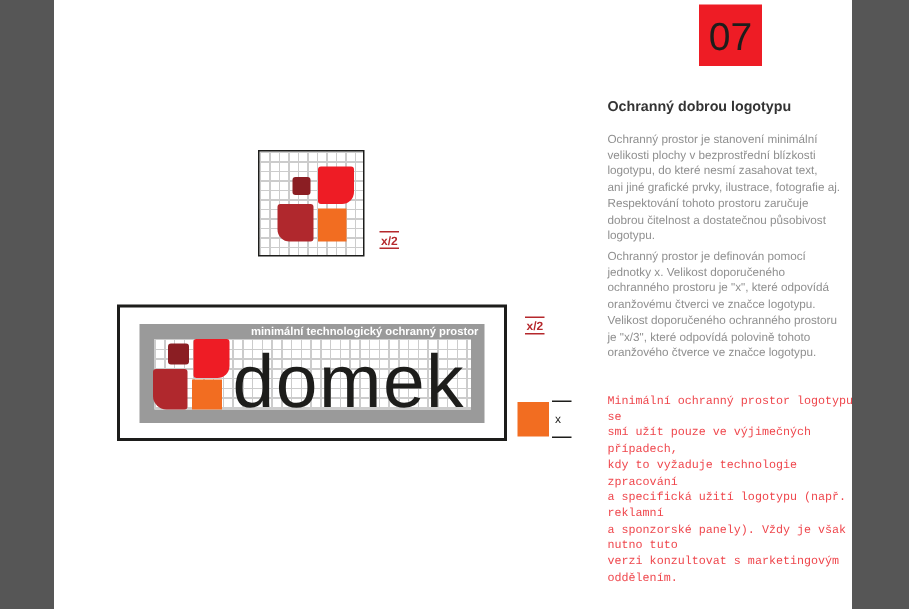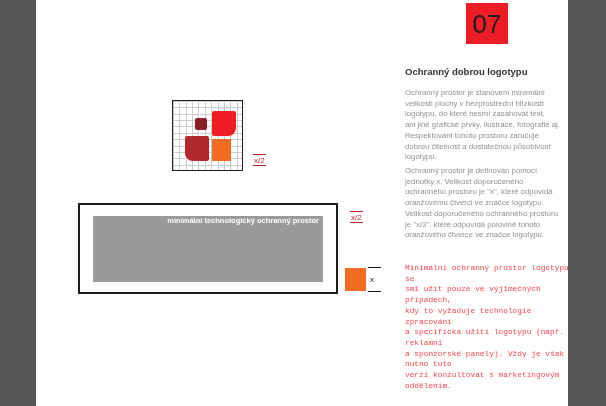--- a/index.html
+++ b/index.html
@@ -23,21 +23,21 @@
   .sq.maroon  { background:var(--brand-maroon,#8b1e23); }
   .sq.bright  { background:var(--brand-red,#ee1c25); }
   .sq.darkred { background:var(--brand-darkred,#b0282d); }
   .sq.orange  { background:var(--brand-orange,#f26d21); }
   .grid-top .m { left:22px; top:17px; width:12px; height:12px; border-radius:2px; }
   .grid-top .b { left:39px; top:10px; width:24px; height:25px; border-radius:2px 2px 8px 2px; }
   .grid-top .d { left:12px; top:35px; width:24px; height:25px; border-radius:2px 2px 2px 8px; }
   .grid-top .o { left:39px; top:38px; width:19px; height:22px; }
 
   
-  .x2 { position:absolute; color:var(--measure-red,#b5282c); font-size:8px; font-weight:normal;
+  .x2 { position:absolute; color:var(--measure-red,#b5282c); font-size:8px; font-weight:bold;
         border-top:1px solid var(--measure-red,#b5282c); border-bottom:1px solid var(--measure-red,#b5282c);
         padding:1px 1px 0 1px; line-height:9px; }
   .x2.top-diagram { left:217px; top:154px; }
   .x2.bottom-diagram { left:314px; top:211px; }
 
   
   .outer-rect { position:absolute; left:42px; top:203px; width:260px; height:91px;
                 border:2px solid var(--ink,#1d1d1b); background:#fff; }
   .outer-label { position:absolute; right:2px; top:0; font-size:7.5px; font-weight:bold;
                  color:var(--ink,#1d1d1b); white-space:nowrap; line-height:11px; }
@@ -90,20 +90,27 @@
       <div class="sq maroon m"></div>
       <div class="sq bright b"></div>
       <div class="sq darkred d"></div>
       <div class="sq orange o"></div>
     </div>
     <div class="x2 top-diagram">x/2</div>
 
     <div class="outer-rect">
       <div class="gray-rect">
         <div class="inner-label">minimální technologický ochranný prostor</div>
+        <div class="white-grid">
+          <div class="sq maroon m"></div>
+          <div class="sq bright b"></div>
+          <div class="sq darkred d"></div>
+          <div class="sq orange o"></div>
+          <div class="domek">domek</div>
+        </div>
       </div>
     </div>
     <div class="x2 bottom-diagram">x/2</div>
 
     <div class="legend-square"></div>
     <div class="legend-measure">
       <span>x</span>
     </div>
 
     <div class="article-title">Ochranný dobrou logotypu</div>

